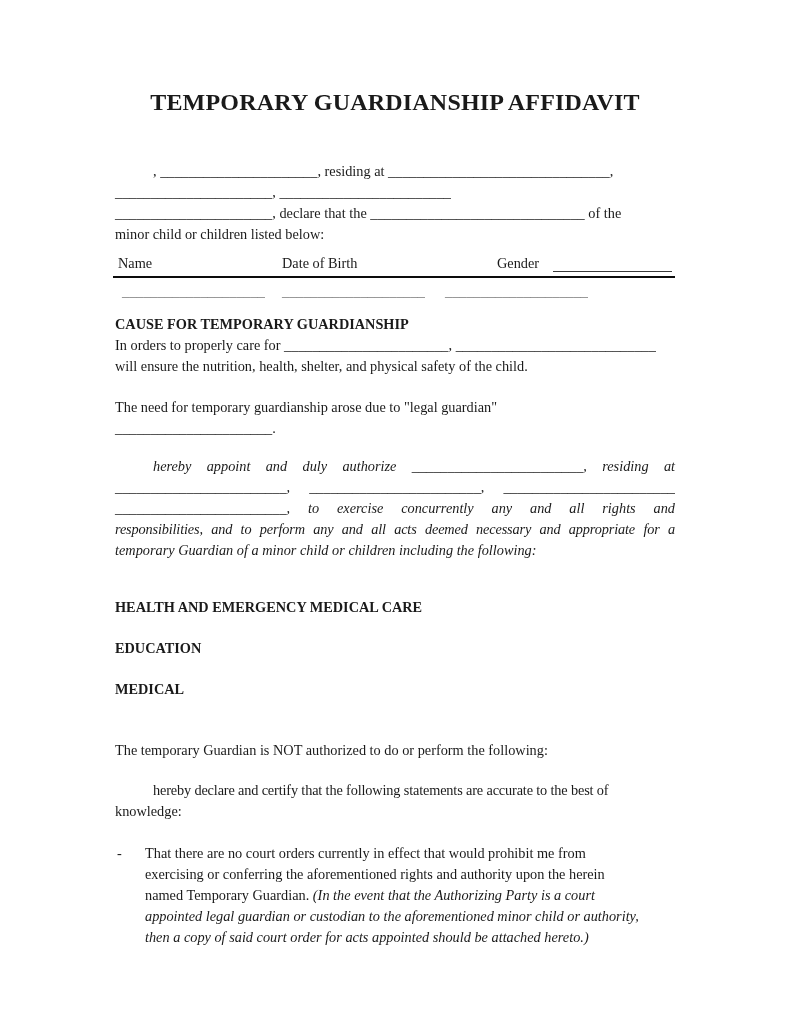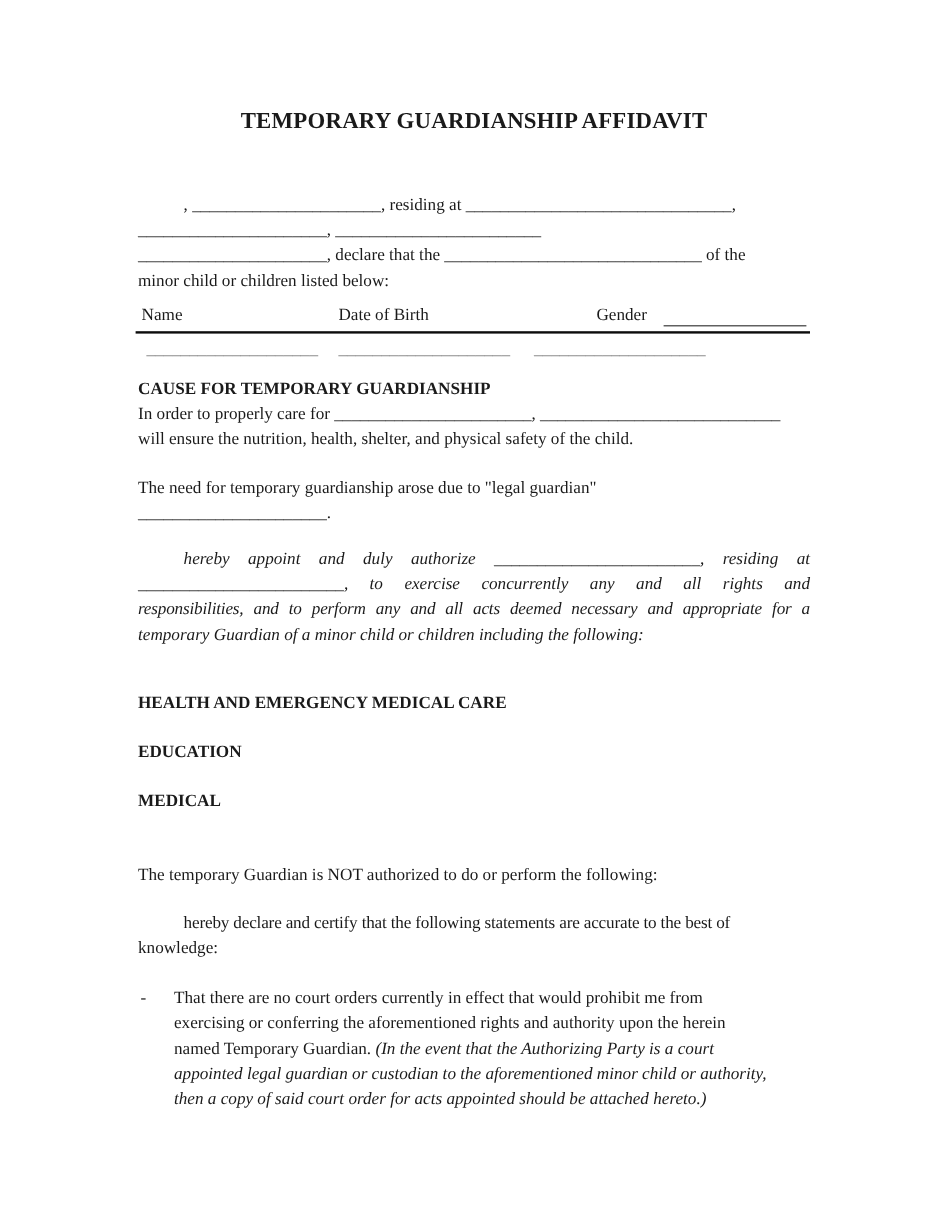--- a/index.html
+++ b/index.html
@@ -13,21 +13,21 @@
     line-height: 21px;
     color: #1a1a1a;
     overflow: hidden;
     box-sizing: border-box;
     padding-top: 90px;
   }
   .content { width: 560px; margin: 0 auto 0 115px; }
   .doc-title {
     text-align: center;
     font-weight: bold;
-    font-size: 19px;
+    font-size: 24px;
     line-height: 24px;
     letter-spacing: 0.2px;
     margin: 0;
     width: 560px;
   }
   .block { margin: 0; }
   .line { white-space: pre; }
   .jline { white-space: normal; text-align: justify; text-align-last: justify; }
   .ind { text-indent: 38px; }
   .tight { letter-spacing: -0.15px; }
@@ -101,31 +101,32 @@
       </div>
       <div class="trow">
         <span class="tb tb-1">____________________</span>
         <span class="tb tb-2">____________________</span>
         <span class="tb tb-3">____________________</span>
       </div>
     </div>
 
     <div class="block m-cause">
       <div class="line bold">CAUSE FOR TEMPORARY GUARDIANSHIP</div>
-      <div class="line">In order to properly care for _______________________, ____________________________</div>
+      <div class="line">In orders to properly care for _______________________, ____________________________</div>
       <div class="line">will ensure the nutrition, health, shelter, and physical safety of the child.</div>
     </div>
 
     <div class="block m-need">
       <div class="line">The need for temporary guardianship arose due to "legal guardian"</div>
       <div class="line">______________________.</div>
     </div>
 
     <div class="block m-appoint">
       <div class="jline ind">hereby appoint and duly authorize ________________________, residing at</div>
+      <div class="jline">________________________, ________________________, ________________________</div>
       <div class="jline">________________________, to exercise concurrently any and all rights and</div>
       <div class="jline tight">responsibilities, and to perform any and all acts deemed necessary and appropriate for a</div>
       <div class="line">temporary Guardian of a minor child or children including the following:</div>
     </div>
 
     <div class="block m-health line bold">HEALTH AND EMERGENCY MEDICAL CARE</div>
     <div class="block m-edu line bold">EDUCATION</div>
     <div class="block m-travel line bold">MEDICAL</div>
 
     <div class="block m-not line">The temporary Guardian is NOT authorized to do or perform the following:</div>

